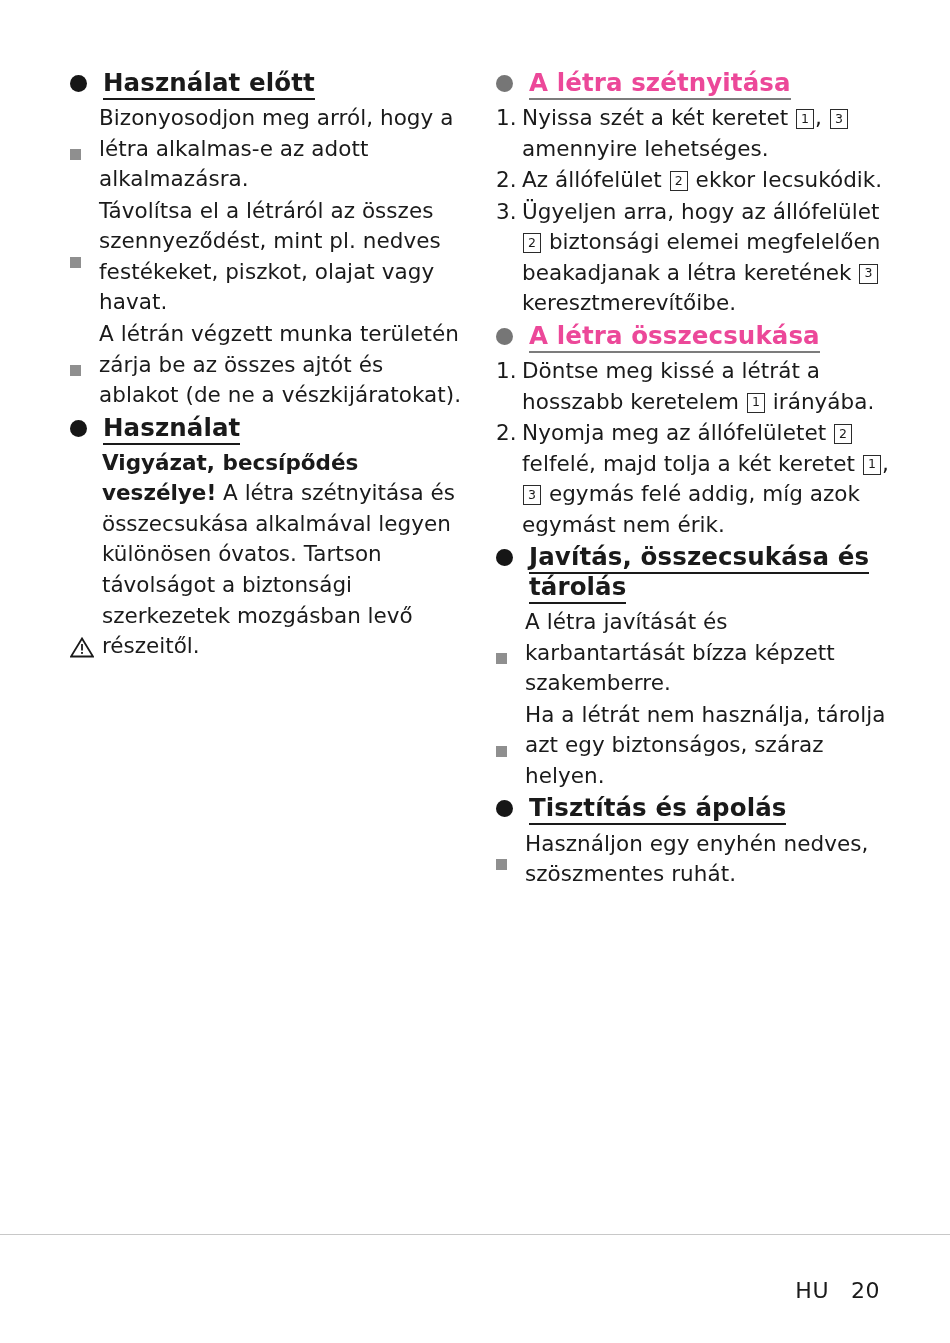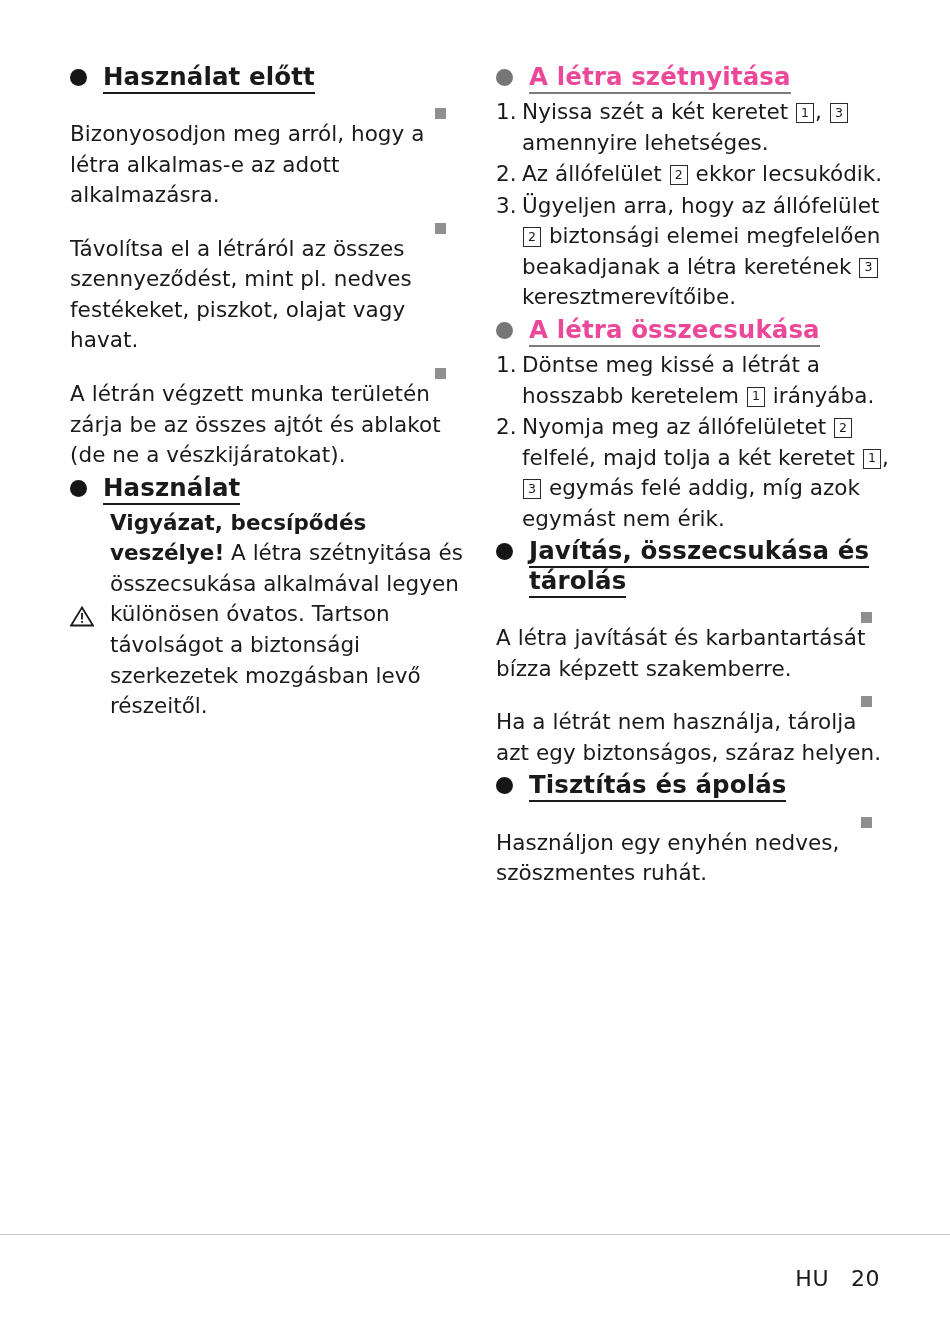--- a/index.html
+++ b/index.html
@@ -15,21 +15,21 @@
     position: relative;
     overflow: hidden;
   }
   .page {
     position: absolute;
     inset: 0;
     padding: 0;
   }
   .columns {
     position: absolute;
-    top: 62px;
+    top: 68px;
     left: 70px;
     width: 820px;
     display: flex;
     gap: 32px;
   }
   .col {
     width: 394px;
   }
   .col.right {
     width: 394px;
@@ -78,23 +78,22 @@
   }
 
   
   ul.sq {
     list-style: none;
     margin: 0;
     padding: 0;
   }
   ul.sq li {
     display: flex;
-    align-items: flex-end;
+    align-items: center;
     margin-bottom: 1px;
-    flex-direction: column;
   }
   .sq-marker {
     width: 11px;
     height: 11px;
     background: #8f8f8f;
     flex: 0 0 auto;
     margin-top: 11px;
     margin-right: 18px;
   }
   .li-text {
@@ -120,23 +119,22 @@
     width: 26px;
     flex: 0 0 auto;
     font-size: 21.5px;
     line-height: 1.42;
     text-align: left;
   }
 
   
   .warn-row {
     display: flex;
-    align-items: center;
+    align-items: flex-end;
     margin-top: 4px;
-    gap: 8px;
   }
   .warn-icon {
     width: 24px;
     flex: 0 0 auto;
     margin-top: 8px;
     margin-right: 8px;
   }
   .warn-text {
     flex: 1;
     font-size: 21.5px;
@@ -163,21 +161,21 @@
     position: absolute;
     left: 0;
     right: 0;
     bottom: 108px;
     height: 1px;
     background: #c8c8c8;
   }
   .footer {
     position: absolute;
     right: 70px;
-    bottom: 52px;
+    bottom: 40px;
     font-size: 22px;
     letter-spacing: 0.5px;
     display: flex;
     gap: 22px;
     align-items: flex-start;
   }
   .footer .lang { font-weight: normal; }
   .footer .pageno { font-weight: normal; }
 </style>
 </head>

